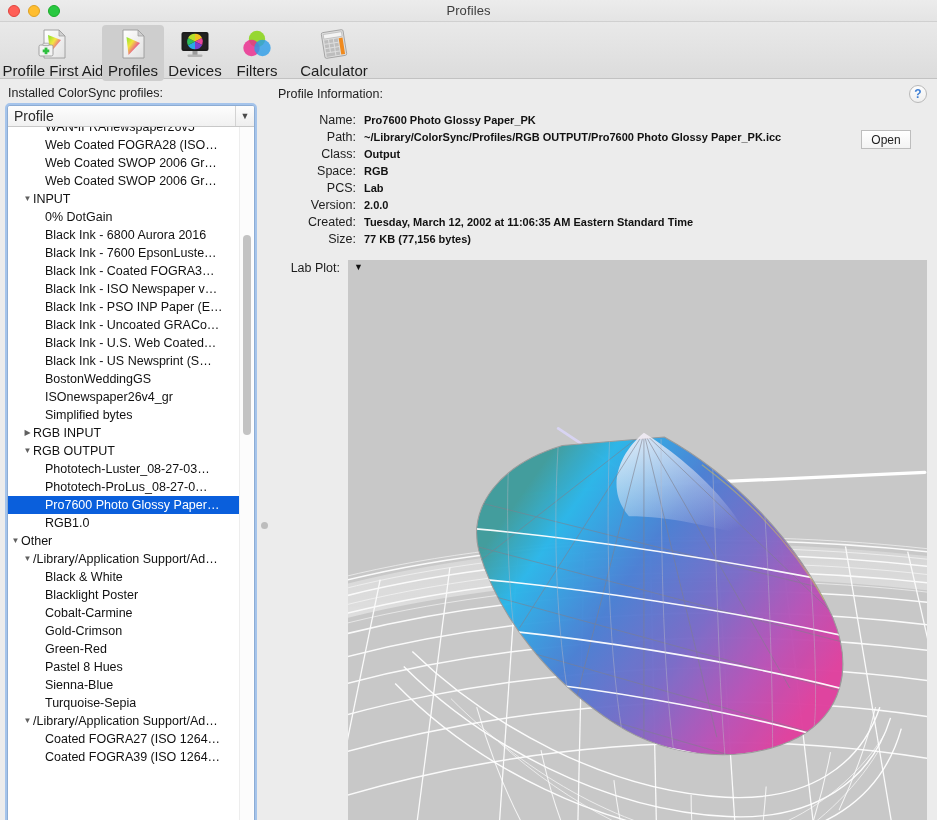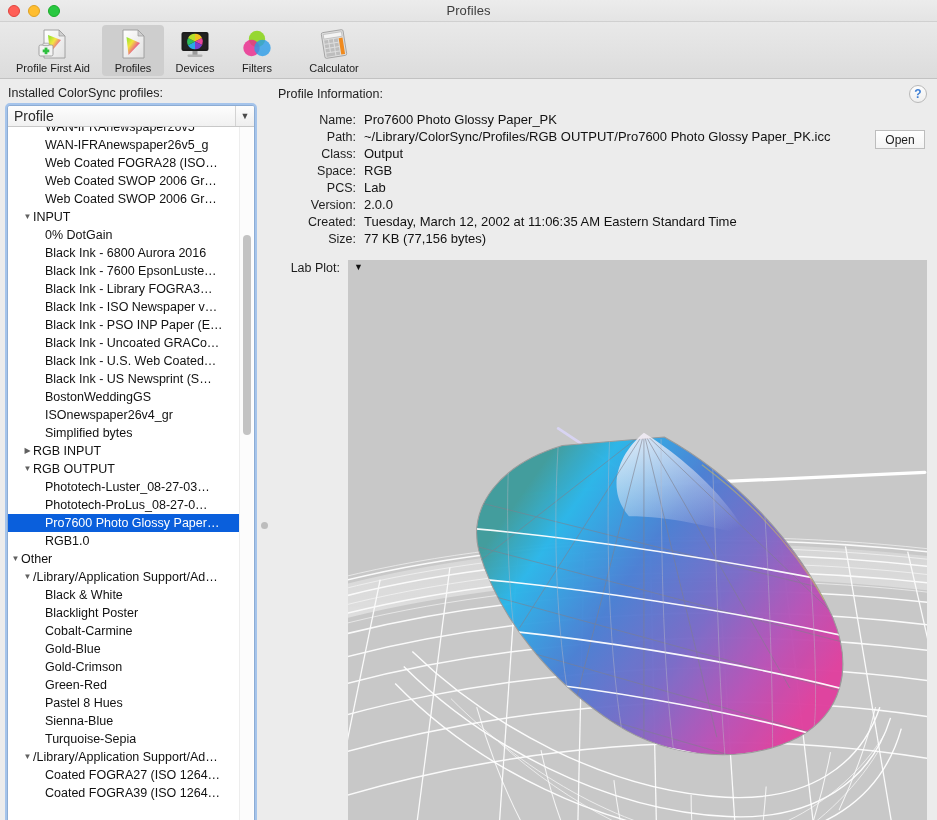--- a/index.html
+++ b/index.html
@@ -53,21 +53,21 @@
   .tb-item {
     width: 92px;
     display: flex; flex-direction: column; align-items: center;
     padding: 3px 2px 2px; border-radius: 4px;
     cursor: default; user-select: none;
   }
   .tb-item.wide { width: 98px; }
   .tb-item.narrow { width: 62px; }
   .tb-item.selected { background: #cecece; }
   .tb-icon { height: 32px; width: 34px; position: relative; margin-bottom: 2px; }
-  .tb-label { font-size: 11px; color: #1d1d1d; white-space: nowrap; }
+  .tb-label { font-size: 15px; color: #1d1d1d; white-space: nowrap; }
 
   
   .body {
     flex: 1 1 auto;
     display: flex;
     padding: 0;
     position: relative;
   }
 
   
@@ -172,42 +172,42 @@
   .help-btn {
     position: absolute; right: 10px; top: 6px;
     width: 18px; height: 18px; border-radius: 50%;
     background: linear-gradient(to bottom, #fdfdfd, #efefef);
     border: 1px solid #b9b9b9;
     display: flex; align-items: center; justify-content: center;
     font-size: 12px; color: #3e7fd4; font-weight: 700;
     cursor: default;
   }
   .open-btn {
-    position: absolute; right: 12px; top: 51px;
+    position: absolute; right: 26px; top: 51px;
     width: 50px; height: 19px;
     background: linear-gradient(to bottom, #ffffff, #f3f3f3);
     border: 1px solid #bdbdbd; border-radius: 0;
     font-size: 12px; color: #1d1d1d;
     display: flex; align-items: center; justify-content: center;
     cursor: default;
   }
 
   .info-grid {
     display: grid;
     grid-template-columns: 62px 1fr;
     row-gap: 1px; column-gap: 8px;
     margin-left: 16px;
     margin-bottom: 8px;
   }
   .info-label {
     font-size: 12.5px; color: #1d1d1d;
     text-align: right; line-height: 16px;
   }
   .info-value {
-    font-size: 13px; color: #111; font-weight: normal;
+    font-size: 11px; color: #111; font-weight: bold;
     line-height: 16px; white-space: nowrap;
     overflow: hidden;
   }
 
   .labplot-row {
     display: flex; align-items: stretch;
     margin-top: 5px;
     flex: 1 1 auto;
     min-height: 0;
   }
@@ -383,24 +383,20 @@
         </div>
 
         <div class="list-scroll">
           <div class="list-inner">
               <div class="row indent-2">
                 <span class="tri"></span>
                 <span class="txt">WAN-IFRAnewspaper26v5</span>
               </div>
               <div class="row indent-2">
                 <span class="tri"></span>
-                <span class="txt">WAN-IFRAnewspaper26v5_g</span>
-              </div>
-              <div class="row indent-2">
-                <span class="tri"></span>
                 <span class="txt">Web Coated FOGRA28 (ISO…</span>
               </div>
               <div class="row indent-2">
                 <span class="tri"></span>
                 <span class="txt">Web Coated SWOP 2006 Gr…</span>
               </div>
               <div class="row indent-2">
                 <span class="tri"></span>
                 <span class="txt">Web Coated SWOP 2006 Gr…</span>
               </div>
@@ -415,21 +411,21 @@
               <div class="row indent-2">
                 <span class="tri"></span>
                 <span class="txt">Black Ink - 6800 Aurora 2016</span>
               </div>
               <div class="row indent-2">
                 <span class="tri"></span>
                 <span class="txt">Black Ink - 7600 EpsonLuste…</span>
               </div>
               <div class="row indent-2">
                 <span class="tri"></span>
-                <span class="txt">Black Ink - Library FOGRA3…</span>
+                <span class="txt">Black Ink - Coated FOGRA3…</span>
               </div>
               <div class="row indent-2">
                 <span class="tri"></span>
                 <span class="txt">Black Ink - ISO Newspaper v…</span>
               </div>
               <div class="row indent-2">
                 <span class="tri"></span>
                 <span class="txt">Black Ink - PSO INP Paper (E…</span>
               </div>
               <div class="row indent-2">
@@ -492,24 +488,20 @@
                 <span class="tri"></span>
                 <span class="txt">Black &amp; White</span>
               </div>
               <div class="row indent-2">
                 <span class="tri"></span>
                 <span class="txt">Blacklight Poster</span>
               </div>
               <div class="row indent-2">
                 <span class="tri"></span>
                 <span class="txt">Cobalt-Carmine</span>
-              </div>
-              <div class="row indent-2">
-                <span class="tri"></span>
-                <span class="txt">Gold-Blue</span>
               </div>
               <div class="row indent-2">
                 <span class="tri"></span>
                 <span class="txt">Gold-Crimson</span>
               </div>
               <div class="row indent-2">
                 <span class="tri"></span>
                 <span class="txt">Green-Red</span>
               </div>
               <div class="row indent-2">

